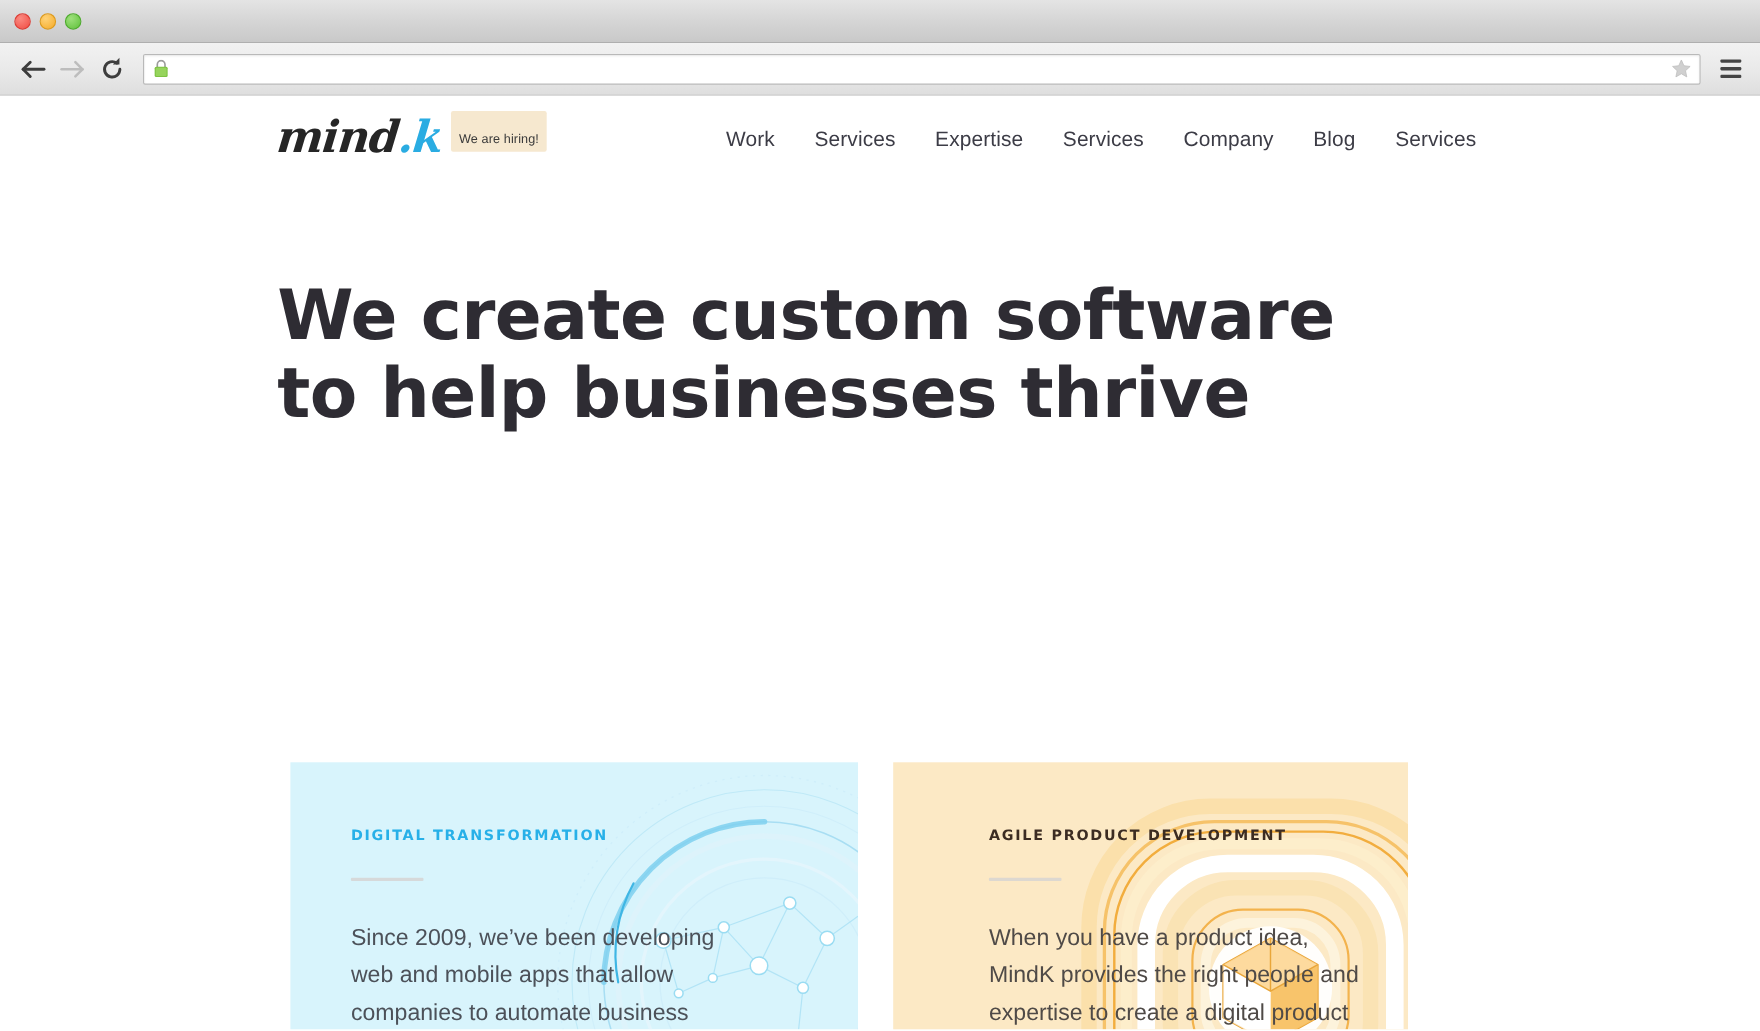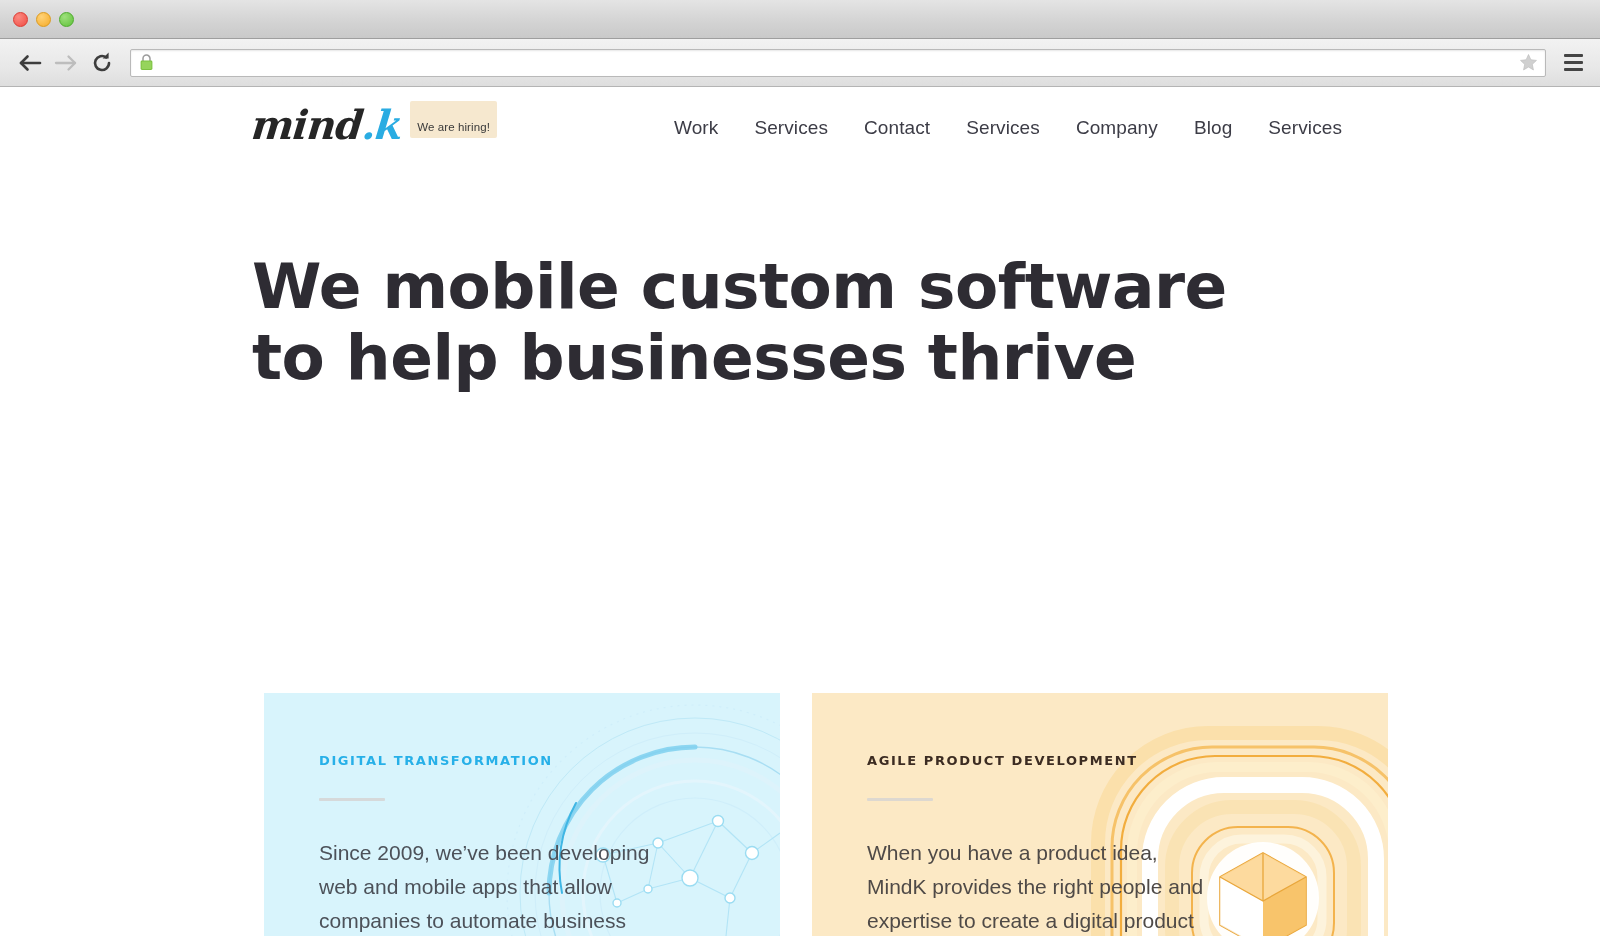--- a/index.html
+++ b/index.html
@@ -200,21 +200,21 @@
     height: 243px;
   }
 
   .card {
     position: absolute;
     top: 0;
     height: 243px;
     overflow: hidden;
   }
   .card-blue   { left: 252px; width: 516px; background: #d8f4fc; }
-  .card-orange { left: 800px; width: 576px; background: #fce9c5; }
+  .card-orange { left: 800px; width: 468px; background: #fce9c5; padding-left: 32px; }
 
   .card-inner {
     position: relative;
     z-index: 3;
     padding: 60px 0 0 55px;
   }
 
   .card-label {
     font-family: "DejaVu Sans", sans-serif;
     font-weight: 700;
@@ -329,31 +329,31 @@
       <div class="logo-wrap">
         <div class="logo">
           <span>mind</span><span class="accent">.k</span>
         </div>
         <div class="hiring-badge">We are hiring!</div>
       </div>
 
       <nav class="main-nav">
         <a class="nav-link" href="#">Work</a>
         <a class="nav-link" href="#">Services</a>
-        <a class="nav-link" href="#">Contact</a>
+        <a class="nav-link" href="#">Expertise</a>
         <a class="nav-link" href="#">Services</a>
         <a class="nav-link" href="#">Company</a>
         <a class="nav-link" href="#">Blog</a>
         <a class="nav-link" href="#">Services</a>
       </nav>
     </div>
 
     <div class="hero">
       <h1 class="hero-title">
-        <span class="line">We mobile custom software</span>
+        <span class="line">We create custom software</span>
         <span class="line">to help businesses thrive</span>
       </h1>
     </div>
 
     <div class="cards">
 
       <div class="card card-blue">
         <div class="graphic">
           <svg width="300" height="243" viewBox="0 0 300 243">
             <defs>

